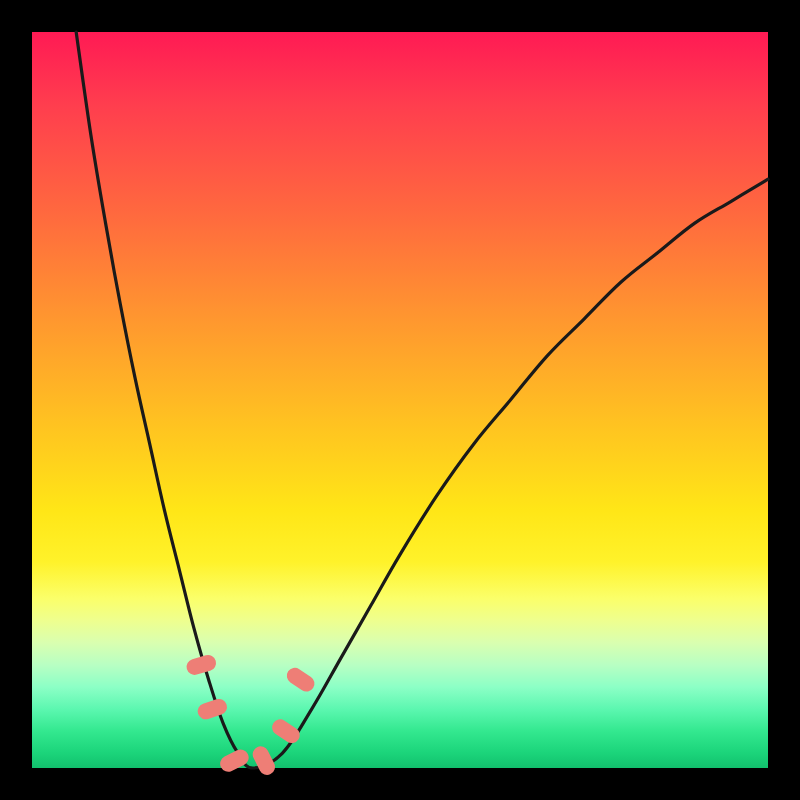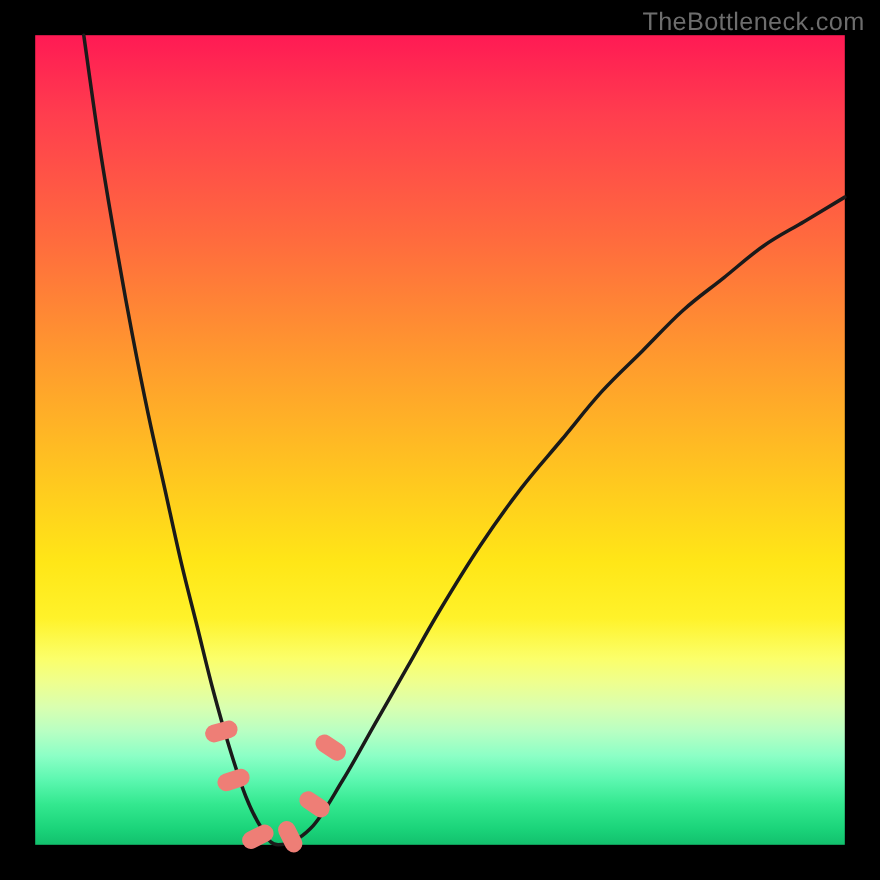--- a/index.html
+++ b/index.html
@@ -78,15 +78,14 @@
           <rect x="-8.00" y="-15.00" width="16" height="30" rx="8" fill="#ee7e76" transform="translate(180.32,677.12) rotate(71.6)"></rect>
           <rect x="-8.00" y="-15.00" width="16" height="30" rx="8" fill="#ee7e76" transform="translate(202.40,728.64) rotate(63.4)"></rect>
           <rect x="-8.00" y="-15.00" width="16" height="30" rx="8" fill="#ee7e76" transform="translate(231.84,728.64) rotate(-26.6)"></rect>
           <rect x="-8.00" y="-15.00" width="16" height="30" rx="8" fill="#ee7e76" transform="translate(253.92,699.20) rotate(-56.3)"></rect>
           <rect x="-8.00" y="-15.00" width="16" height="30" rx="8" fill="#ee7e76" transform="translate(268.64,647.68) rotate(-56.3)"></rect>
         </g>
     </svg>
 
   </div>
 
-  <div class="watermark">TheBottleneck.com</div>
 
 </div>
 
 </body></html>

